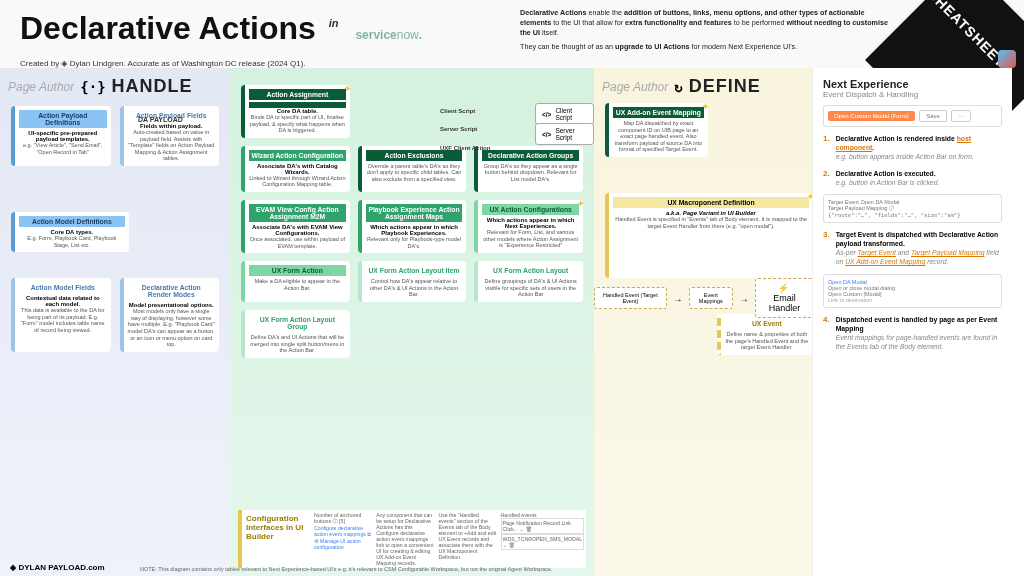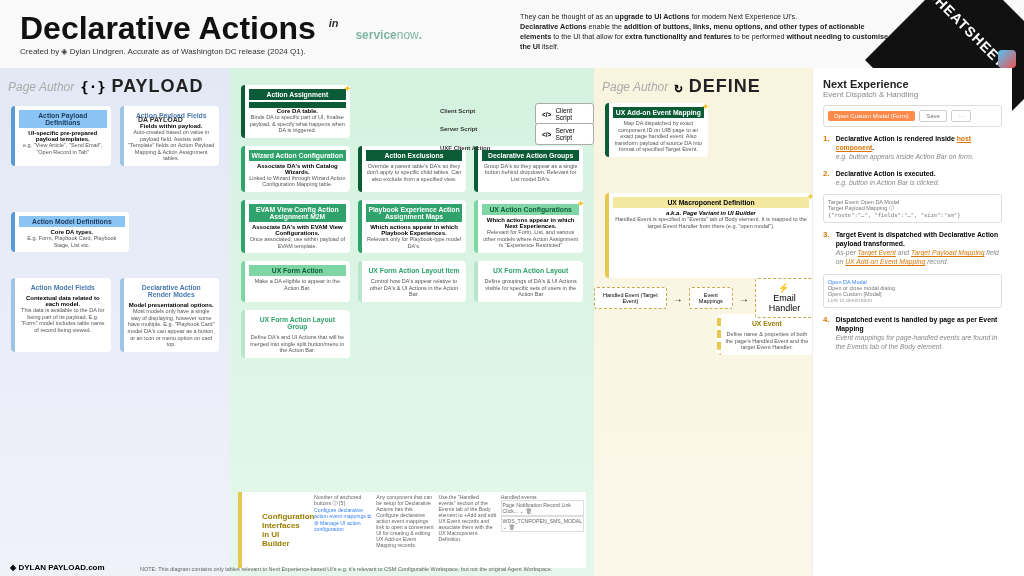--- a/index.html
+++ b/index.html
@@ -2,21 +2,21 @@
 <html><head>
 <meta charset="utf-8">
 <style>
 *{margin:0;padding:0;box-sizing:border-box;font-family:"Segoe UI",Arial,sans-serif}
 body{width:1024px;height:576px;background:#fff;overflow:hidden;position:relative;font-size:6.2px}
 .header{position:absolute;top:0;left:0;right:0;height:68px;padding:10px 20px;background:#f9f9f9}
 .title{font-size:32px;font-weight:700;color:#111}
 .title-in{font-style:italic;font-size:11px;color:#333;vertical-align:super;margin-left:4px}
 .snow{font-size:12px;font-weight:700;color:#032d42;margin-left:8px}
 .snow span{color:#80b6a1}
-.byline{font-size:8px;color:#333;margin-top:0}
+.byline{font-size:8px;color:#333;margin-top:12px}
 .desc{position:absolute;top:8px;left:520px;width:370px;font-size:7.2px;color:#222;line-height:1.4}
 .corner{position:absolute;top:-10px;right:-10px;width:140px;height:140px;background:#111;transform:rotate(45deg);transform-origin:center}
 .corner-txt{position:absolute;top:20px;right:5px;font-size:14px;font-weight:800;color:#fff;transform:rotate(45deg);letter-spacing:1px}
 .corner-logo{position:absolute;top:50px;right:8px;width:18px;height:18px;border-radius:4px;background:linear-gradient(135deg,#4fc3f7,#ef5350)}
 .cols{position:absolute;top:68px;left:0;right:200px;bottom:0;display:flex}
 .col{position:relative;padding:8px}
 .col-d{flex:0 0 230px;background:linear-gradient(#e3e8f5,#f0f2fa)}
 .col-a{flex:1;background:linear-gradient(#d4f2df,#e5f7ec)}
 .col-h{flex:0 0 230px;background:linear-gradient(#f9f4de,#fbf8ea)}
 .col-hdr{display:flex;align-items:center;gap:6px;margin-bottom:6px}
@@ -37,21 +37,21 @@
 .green-m{border-left-color:#2fa36b}
 .green-l .box-t{background:#7ed6a5;color:#0b5c36}
 .green-l{border-left-color:#7ed6a5}
 .green-xl .box-t{color:#2fa36b}
 .green-xl{border-left-color:#b8e6cc}
 .yellow .box-t{background:#f4e8a0}
 .yellow{border-left-color:#e6c74f}
 .yellow-l{border-left-color:#e6c74f;border-left-style:dashed}
 .yellow-l .box-t{color:#9a7d00}
 .cfg{position:absolute;bottom:8px;left:8px;right:8px;background:#fff;border-left:4px solid #e6c74f}
-.cfg-h{font-size:8px;font-weight:700;color:#9a7d00;padding:20px;width:70px;float:left}
+.cfg-h{font-size:8px;font-weight:700;color:#9a7d00;padding:4px;width:70px;float:left}
 .cfg-p{font-size:5.2px;color:#666;padding:2px;display:inline-block;width:34%}
 .link{color:#3b82f6}
 .grid-a{display:grid;grid-template-columns:repeat(3,1fr);gap:2px}
 .side{position:absolute;top:68px;right:12px;width:200px;bottom:0;background:#fff;padding:10px;border-left:1px solid #eee}
 .side-h1{font-size:11px;font-weight:800;color:#222}
 .side-h2{font-size:8px;color:#888;margin-bottom:6px}
 .step{display:flex;gap:6px;margin:7px 0;font-size:6.8px;line-height:1.35}
 .sn{color:#d97706;font-weight:700;font-size:8px}
 .step b{font-weight:700}
 .step i{color:#888}
@@ -75,36 +75,36 @@
 <body>
 
 <div class="header">
   <div class="title">
     <span>Declarative Actions</span>
     <span class="title-in">in</span>
     <span class="snow"><span>service</span><span style="color:#80b6a1;font-weight:400">now</span><span style="color:#80b6a1">.</span></span>
   </div>
   <div class="byline">Created by ◈ Dylan Lindgren.   Accurate as of Washington DC release (2024 Q1).</div>
   <div class="desc">
+    <div><b>Declarative Actions</b> enable the <b>addition of buttons, links, menu options, and other types of actionable elements</b> to the UI that allow for <b>extra functionality and features</b> to be performed <b>without needing to customise the UI</b> itself.</div>
     <div style="margin-top:4px">They can be thought of as an <b>upgrade to UI Actions</b> for modern Next Experience UI's.</div>
-    <div><b>Declarative Actions</b> enable the <b>addition of buttons, links, menu options, and other types of actionable elements</b> to the UI that allow for <b>extra functionality and features</b> to be performed <b>without needing to customise the UI</b> itself.</div>
   </div>
 </div>
 <div class="corner"></div>
 <div class="corner-txt">CHEATSHEET</div>
 <div class="corner-logo"></div>
 
 <div class="cols">
 
   <div class="col col-d">
     <div class="col-hdr">
       <div class="col-auth">Page
 Author</div>
       <div class="col-icon">{·}</div>
-      <div class="col-title">PAYLOAD</div>
+      <div class="col-title">HANDLE</div>
     </div>
     <div class="lbl lbl-da">DA PAYLOAD</div>
     <div style="display:flex;gap:3px">
       <div class="box blue" style="flex:1">
         <div class="box-t">Action Payload Definitions</div>
         <div class="box-s">UI-specific pre-prepared payload templates.</div>
         <div class="box-d">e.g. "View Article", "Send Email", "Open Record in Tab"</div>
       </div>
       <div class="box blue-l" style="flex:1">
         <div class="box-t">Action Payload Fields</div>

